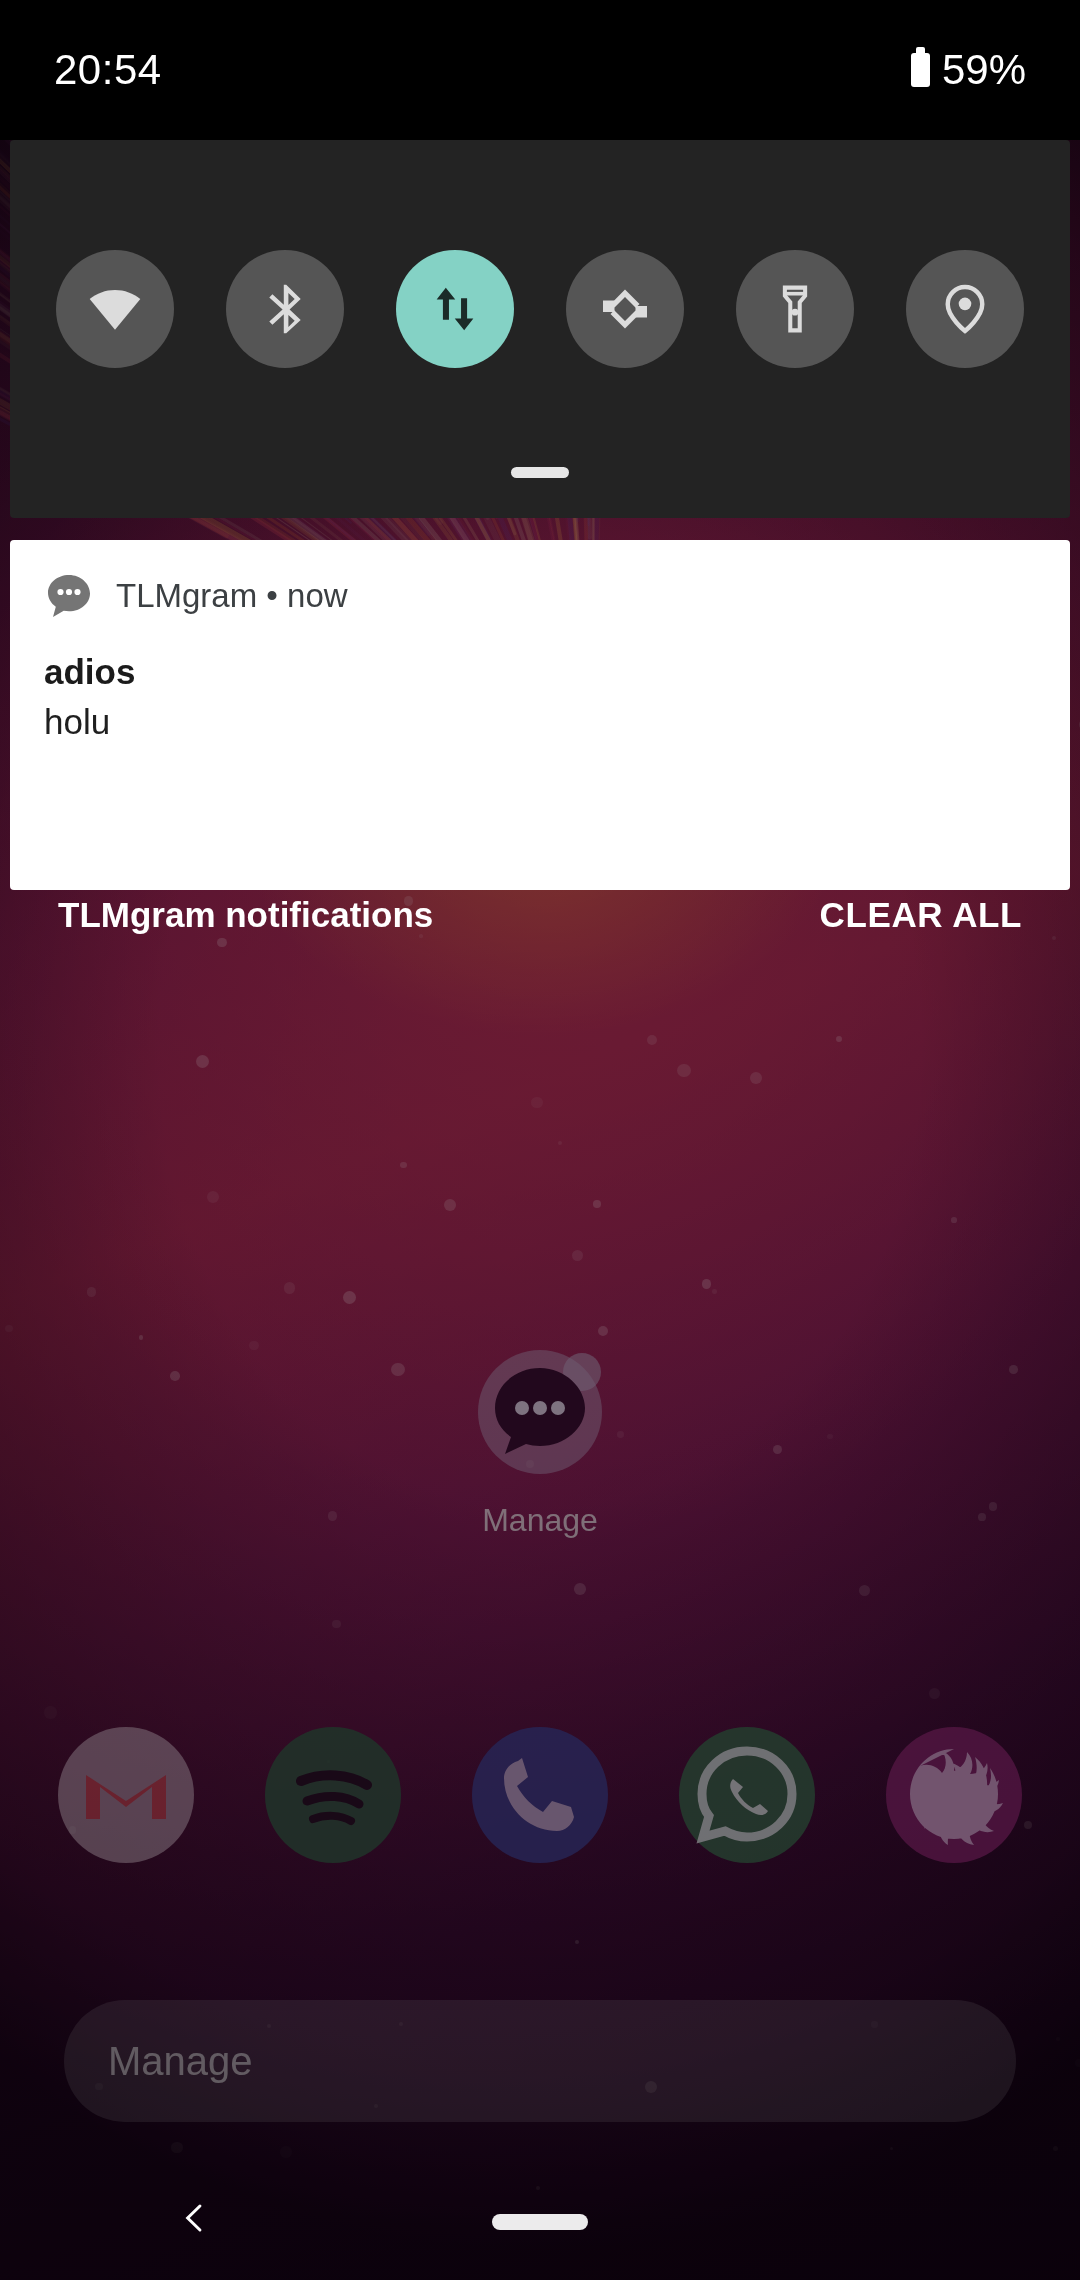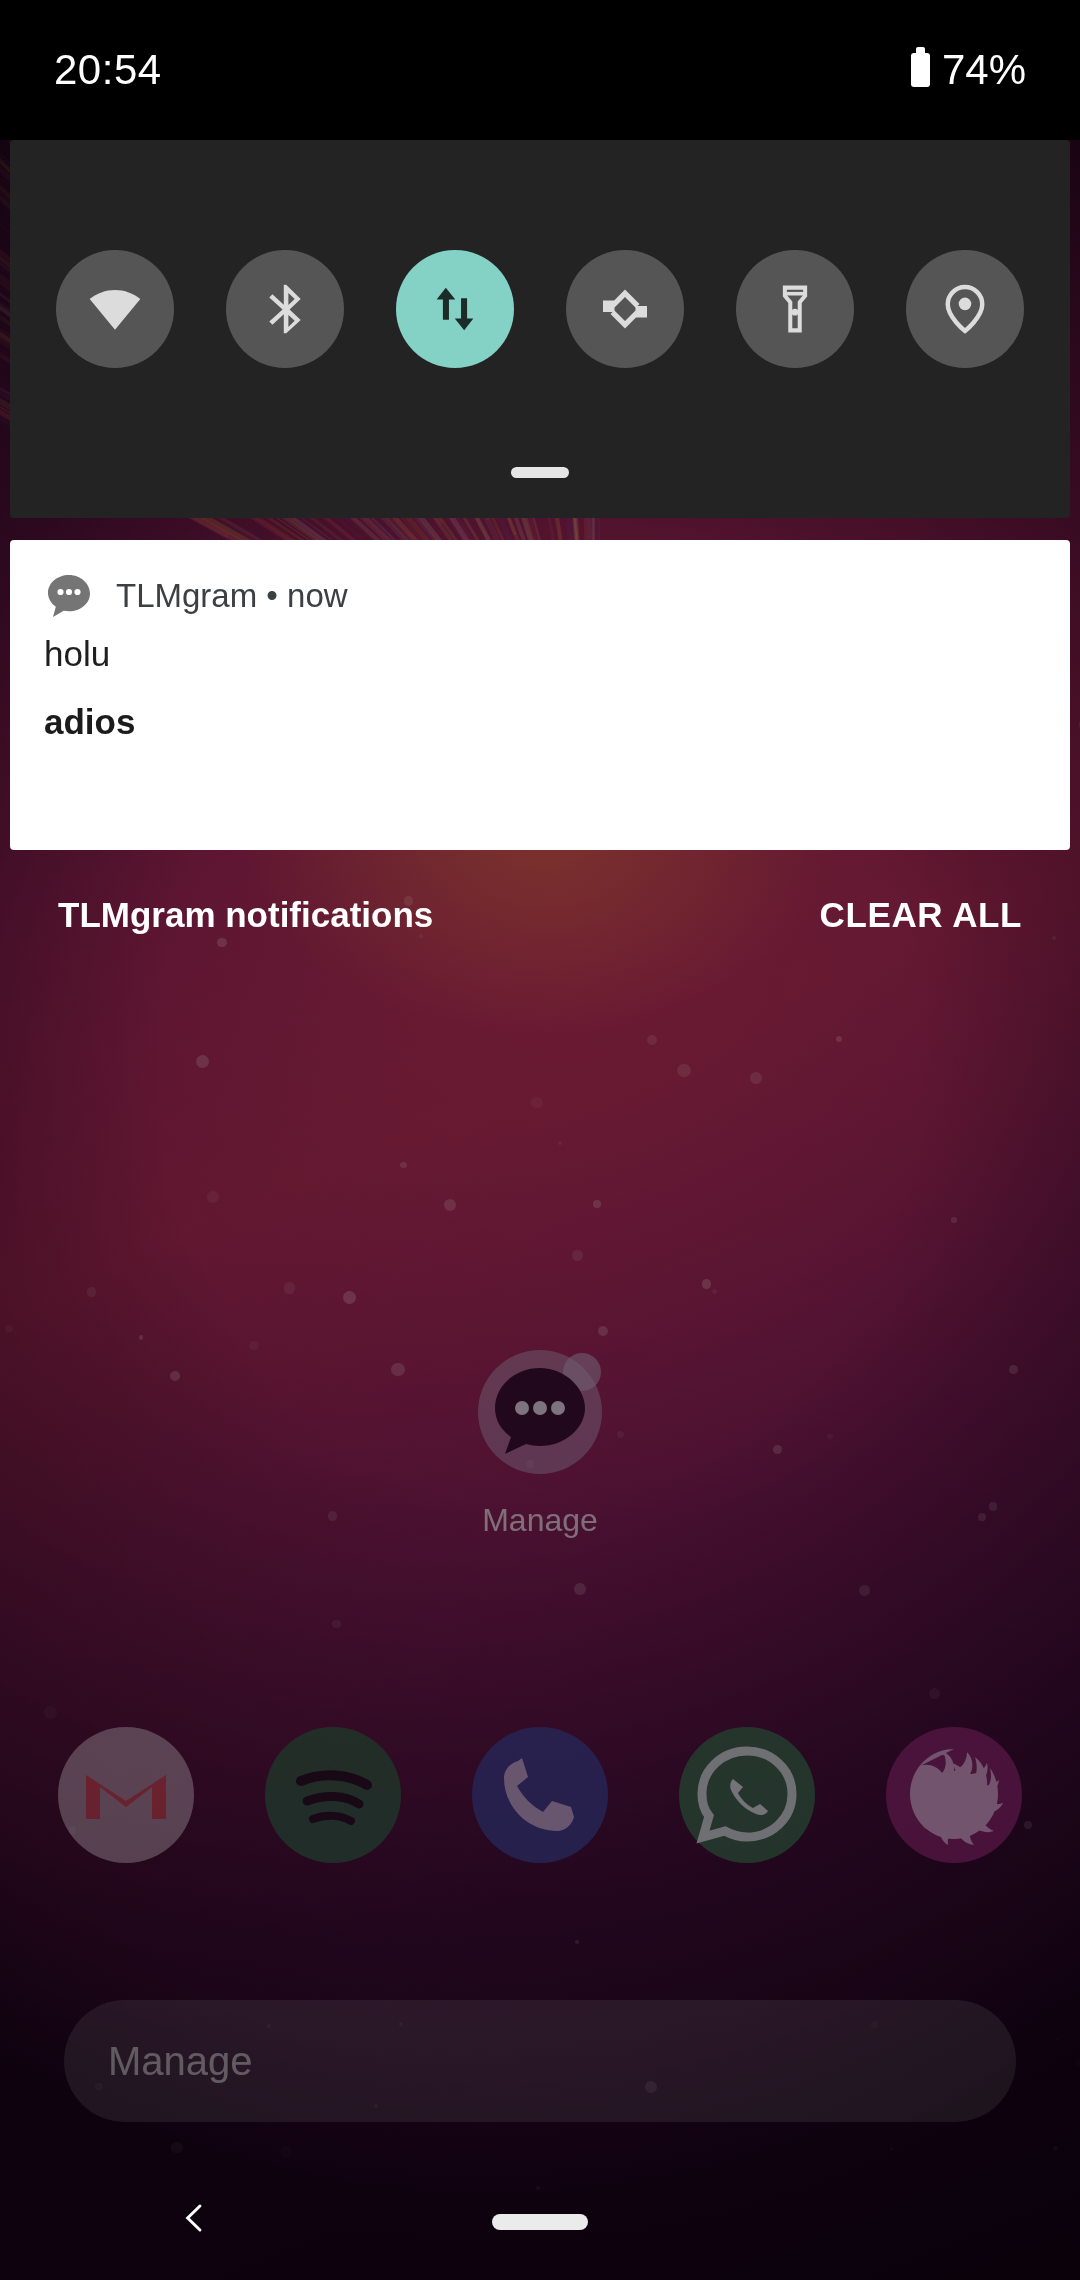--- a/index.html
+++ b/index.html
@@ -76,21 +76,21 @@
   .qs-tile.active{ background:#84d2c5; }
   .qs-tile svg{ display:block; }
 
   #qs-handle{
     position:absolute; left:50%; transform:translateX(-50%);
     bottom:40px; width:58px; height:11px; border-radius:6px; background:#e6e6e6;
   }
 
   
   #notif-card{
-    position:absolute; left:10px; top:540px; width:1060px; height:310px;
+    position:absolute; left:10px; top:540px; width:1060px; height:350px;
     background:#fff; border-radius:4px; padding:28px 34px 0 34px;
   }
   #notif-header{ display:flex; align-items:center; gap:22px; height:56px; }
   #notif-app-icon{ width:50px; height:50px; flex:0 0 50px; }
   #notif-meta{ font-size:33px; color:#3c4043; }
   #notif-title{ margin-top:28px; font-size:35px; font-weight:bold; color:#1b1b1b; }
   #notif-text{ margin-top:10px; font-size:35px; color:#1f1f1f; }
 
   
   #shade-actions{
@@ -503,21 +503,21 @@
 <div id="searchbar">
   <span id="search-placeholder">Manage</span>
 </div>
 
 <div id="scrim"></div>
 
 <div id="statusbar">
   <span id="status-clock">20:54</span>
   <span id="status-right">
     <span class="batt-glyph"></span>
-    <span id="status-battery-pct">74%</span>
+    <span id="status-battery-pct">59%</span>
   </span>
 </div>
 
 <div id="qs-panel">
 
 
   <div id="qs-tiles">
 
     <div class="qs-tile">
       <span>
@@ -584,22 +584,22 @@
     <span id="notif-app-icon">
       <svg viewBox="0 0 50 50" width="50" height="50">
         <path d="M25 4C13.4 4 4 12 4 21.8c0 5.6 3 10.6 7.8 13.9L9 46l10.7-6.2c1.7.3 3.5.5 5.3.5 11.6 0 21-8 21-17.8S36.6 4 25 4z" fill="#757575"></path>
         <circle cx="16.5" cy="21" r="3.1" fill="#fff"></circle>
         <circle cx="25" cy="21" r="3.1" fill="#fff"></circle>
         <circle cx="33.5" cy="21" r="3.1" fill="#fff"></circle>
       </svg>
     </span>
     <span id="notif-meta">TLMgram • now</span>
   </div>
+  <div id="notif-title">adios</div>
   <div id="notif-text">holu</div>
-  <div id="notif-title">adios</div>
 </div>
 
 <div id="shade-actions">
   <span id="manage-notifications">TLMgram notifications</span>
   <span id="clear-all">CLEAR ALL</span>
 </div>
 
 <div id="navbar">
   <span id="nav-back">
     <svg width="34" height="46" viewBox="0 0 24 24">

